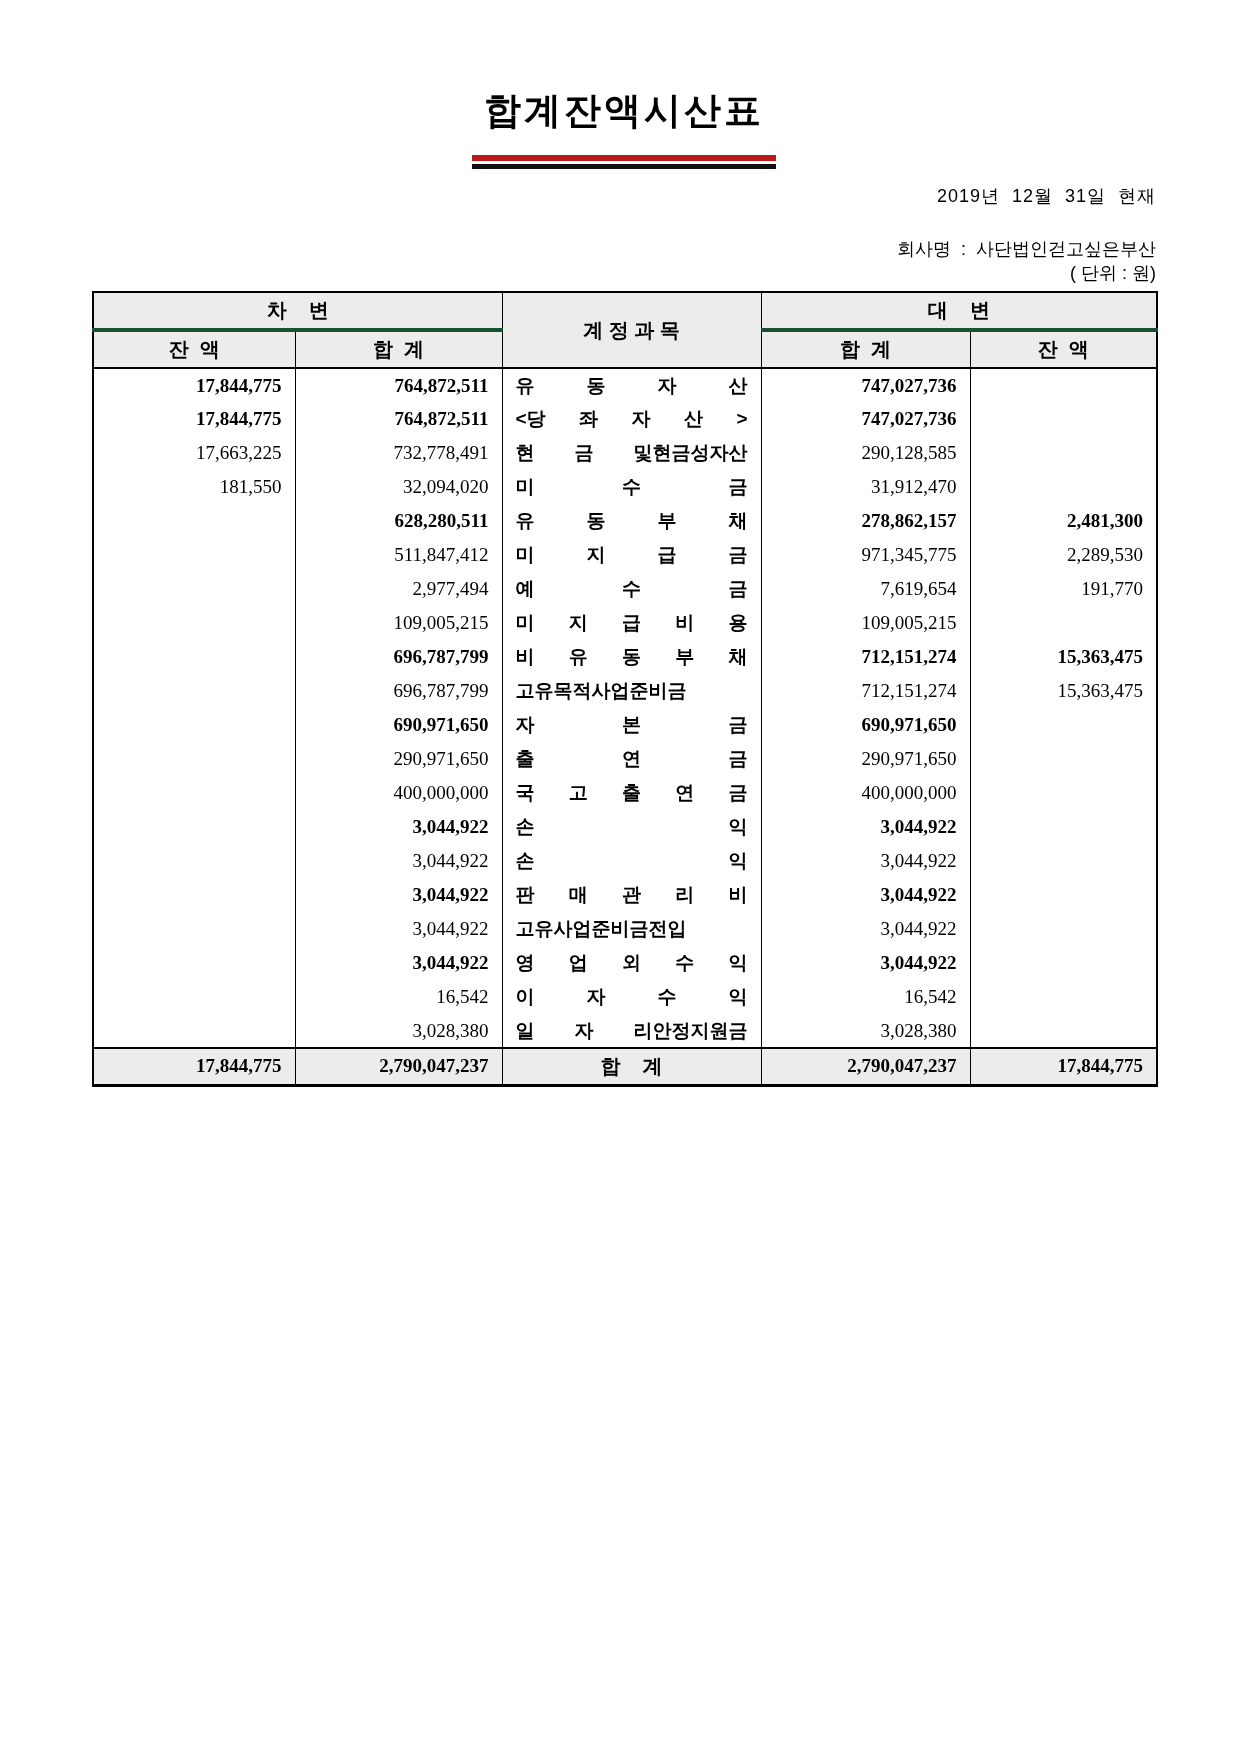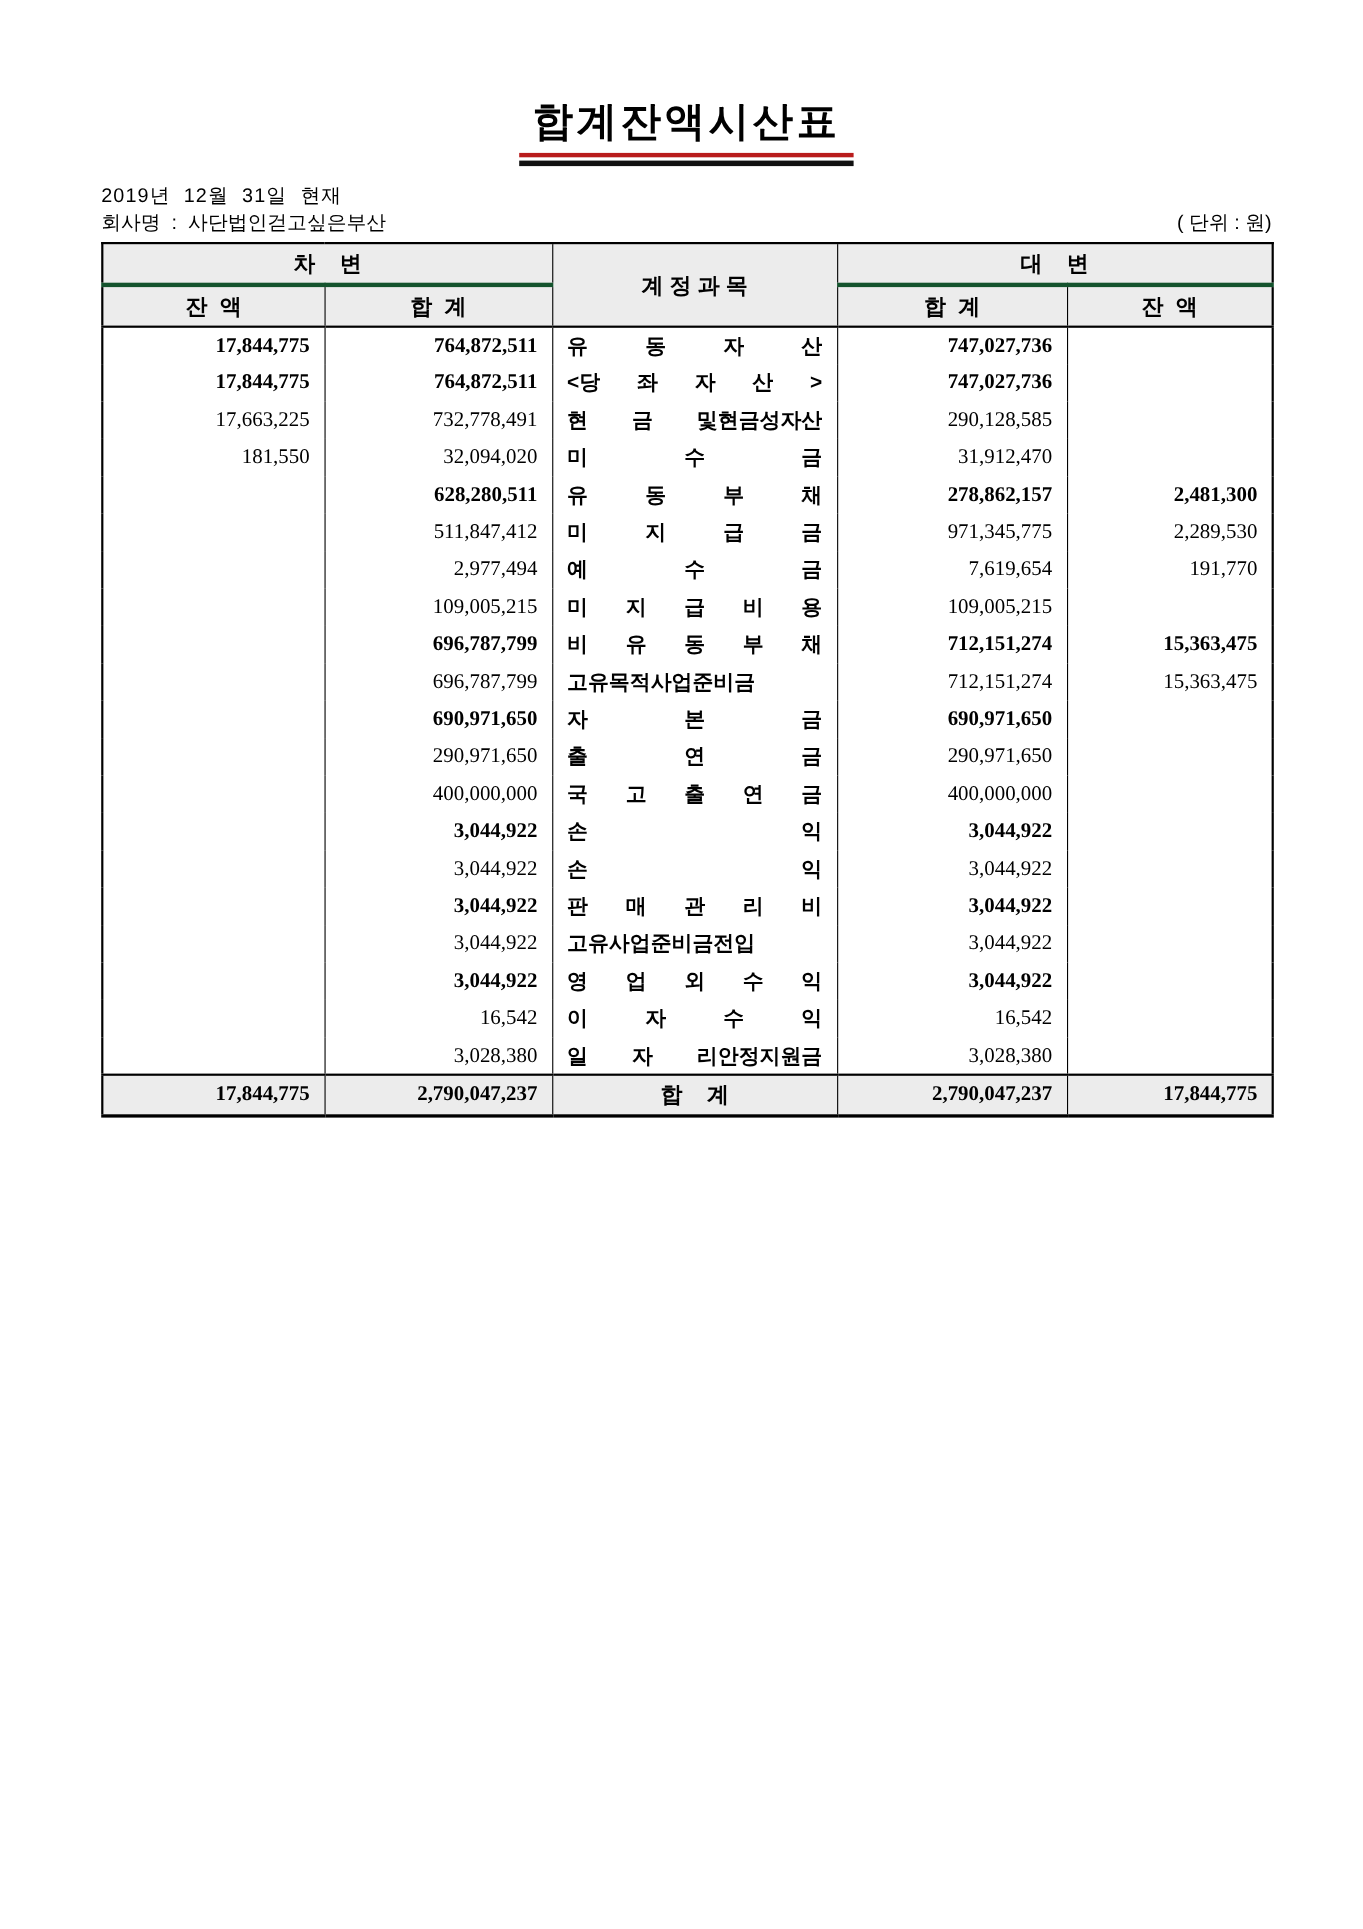--- a/index.html
+++ b/index.html
@@ -14,43 +14,45 @@
     width: 1064px;
     margin-left: 92px;
     padding-top: 86px;
   }
   .title-block { text-align: center; }
   .title-wrap { display: inline-block; }
   .doc-title {
     font-size: 37px;
     font-weight: bold;
     letter-spacing: 3px;
-    padding: 0 12px 3px 12px;
-    border-bottom: 4px solid #b91c1c;
+    padding: 0 12px 19px 12px;
+    border-bottom: 6px solid #b91c1c;
     white-space: pre;
   }
   .title-thick-bar {
     height: 5px;
     background: #111;
     margin-top: 3px;
   }
   .subtitle {
     margin-top: 15px;
     font-size: 18px;
     letter-spacing: 1px;
     white-space: pre;
-    text-align: left;
+    text-align: right;
   }
   .meta-row {
+    margin-top: 29px;
     margin-bottom: 6px;
     display: flex;
     justify-content: space-between;
     align-items: flex-end;
     font-size: 18px;
     white-space: pre;
+    flex-direction: column;
   }
   table.tb {
     width: 1064px;
     border-collapse: collapse;
     table-layout: fixed;
     border: 2px solid #000;
   }
   .tb th, .tb td {
     border-left: 1px solid #000;
     border-right: 1px solid #000;

